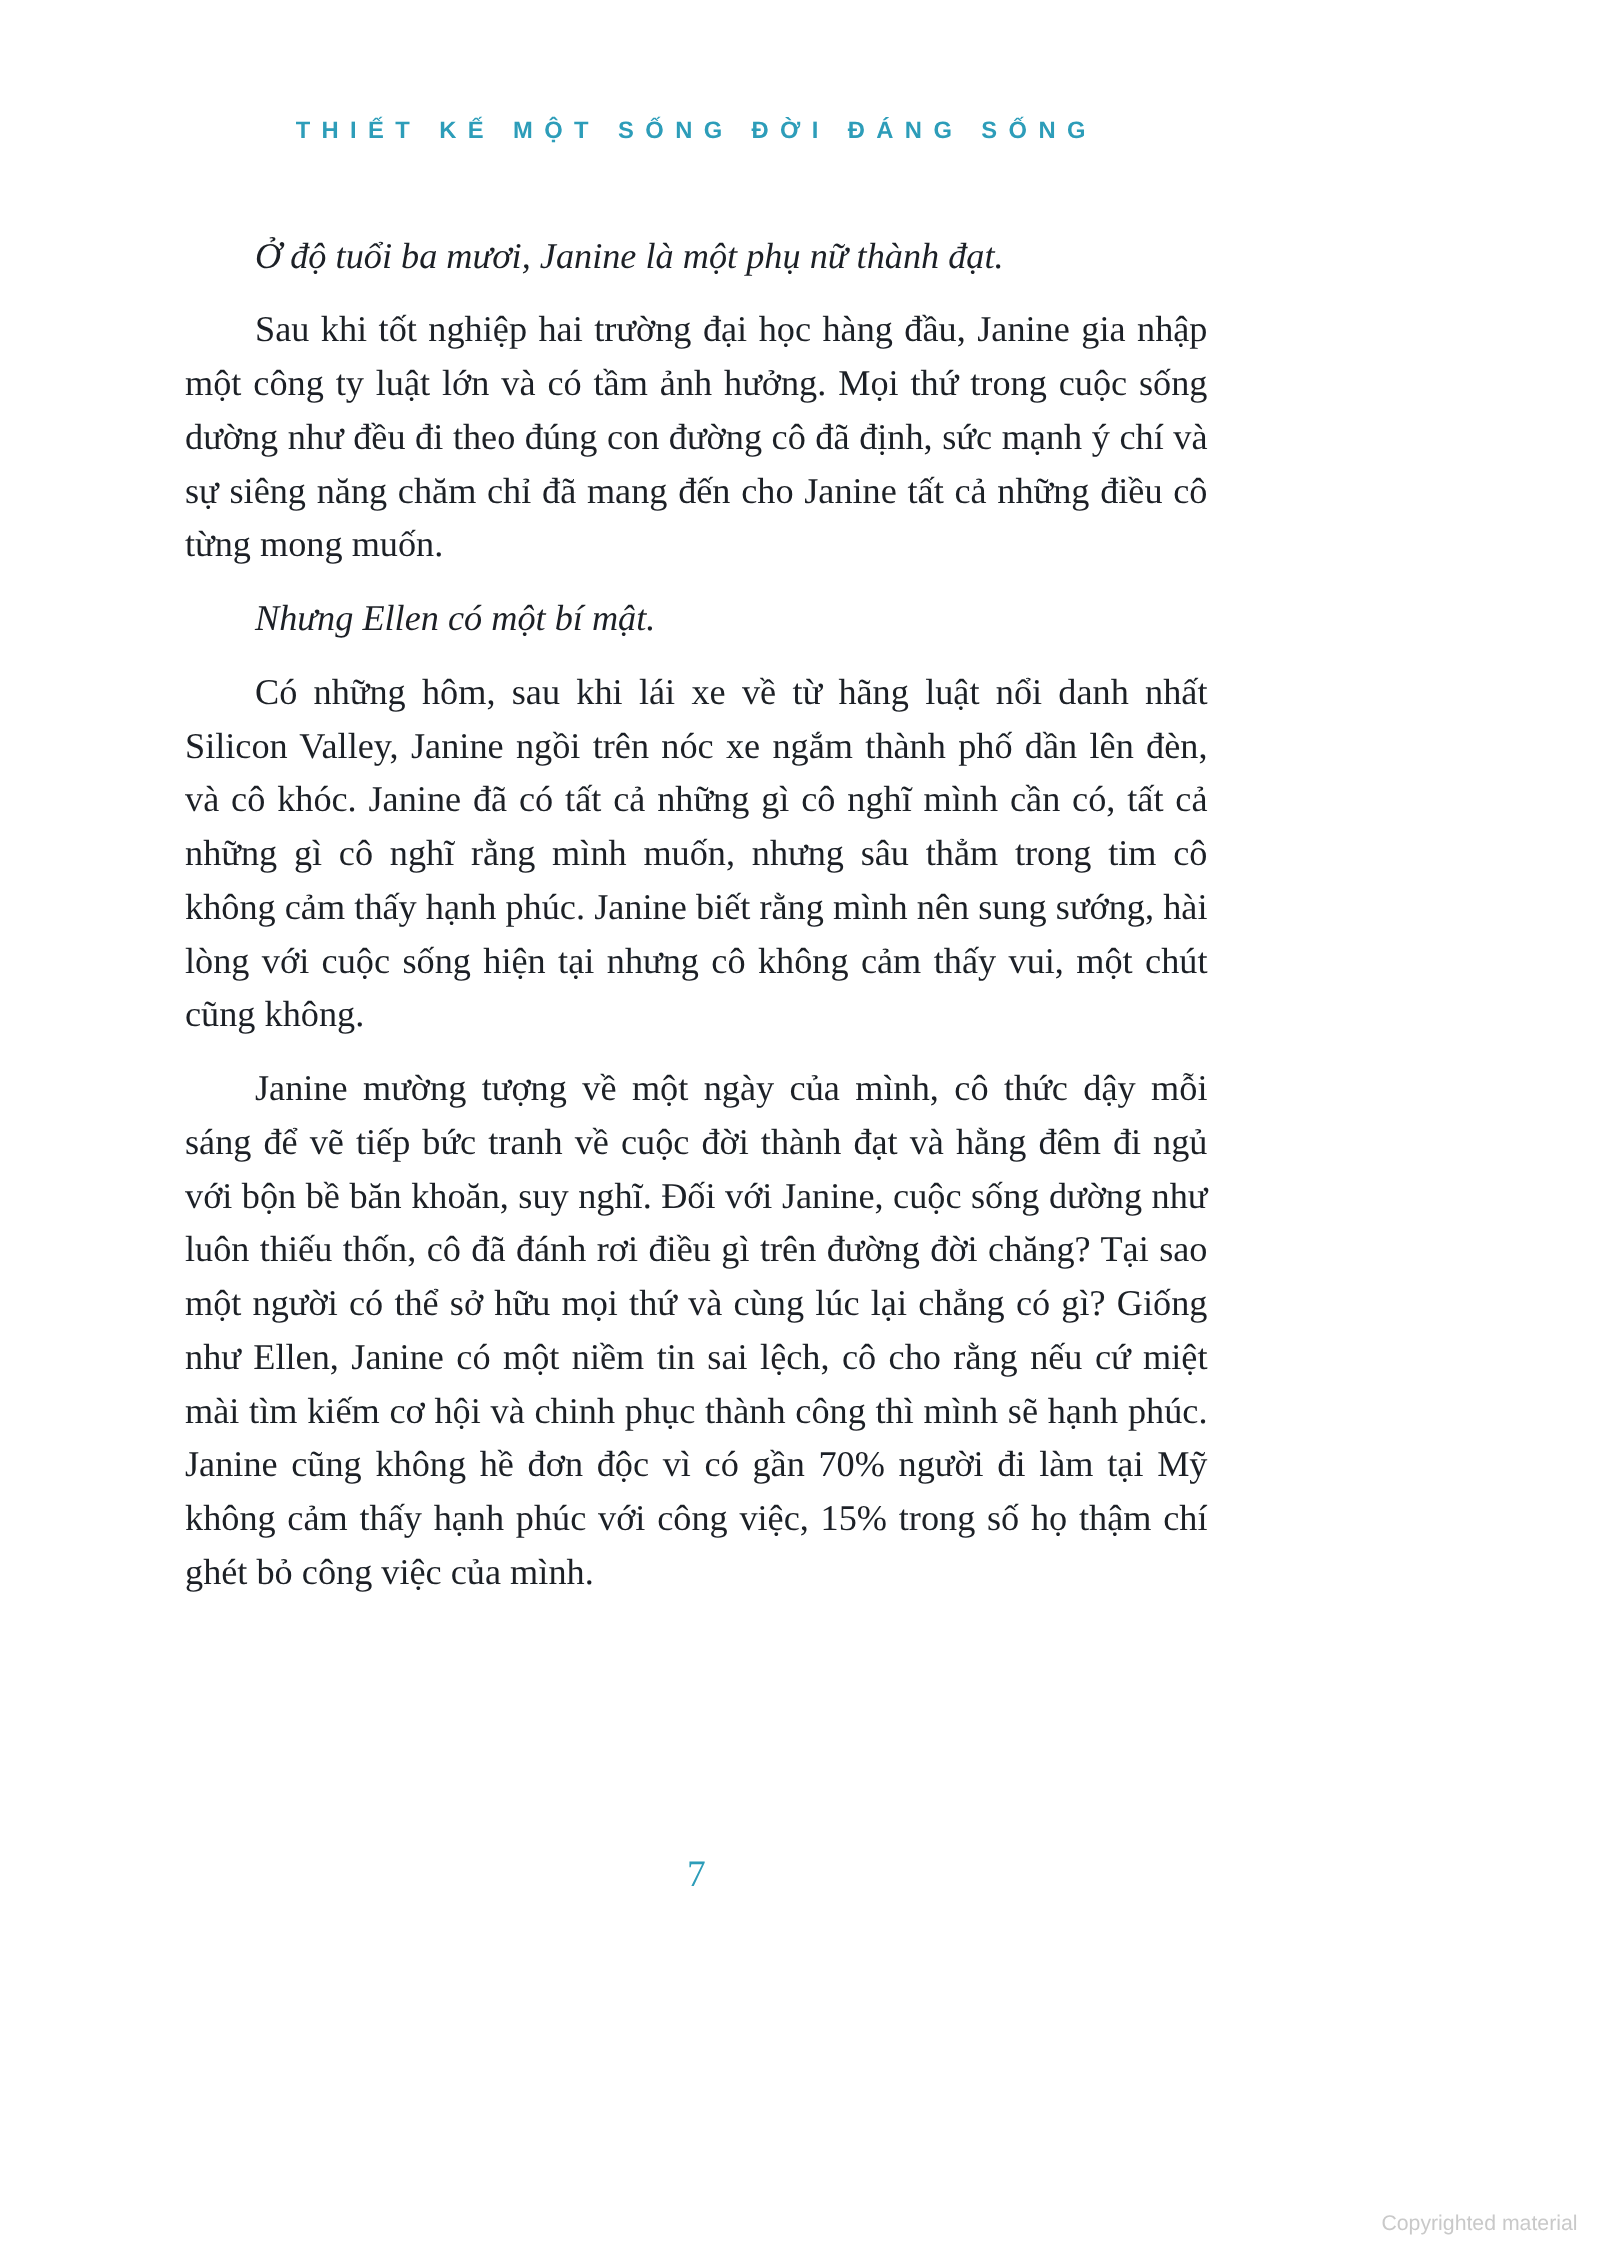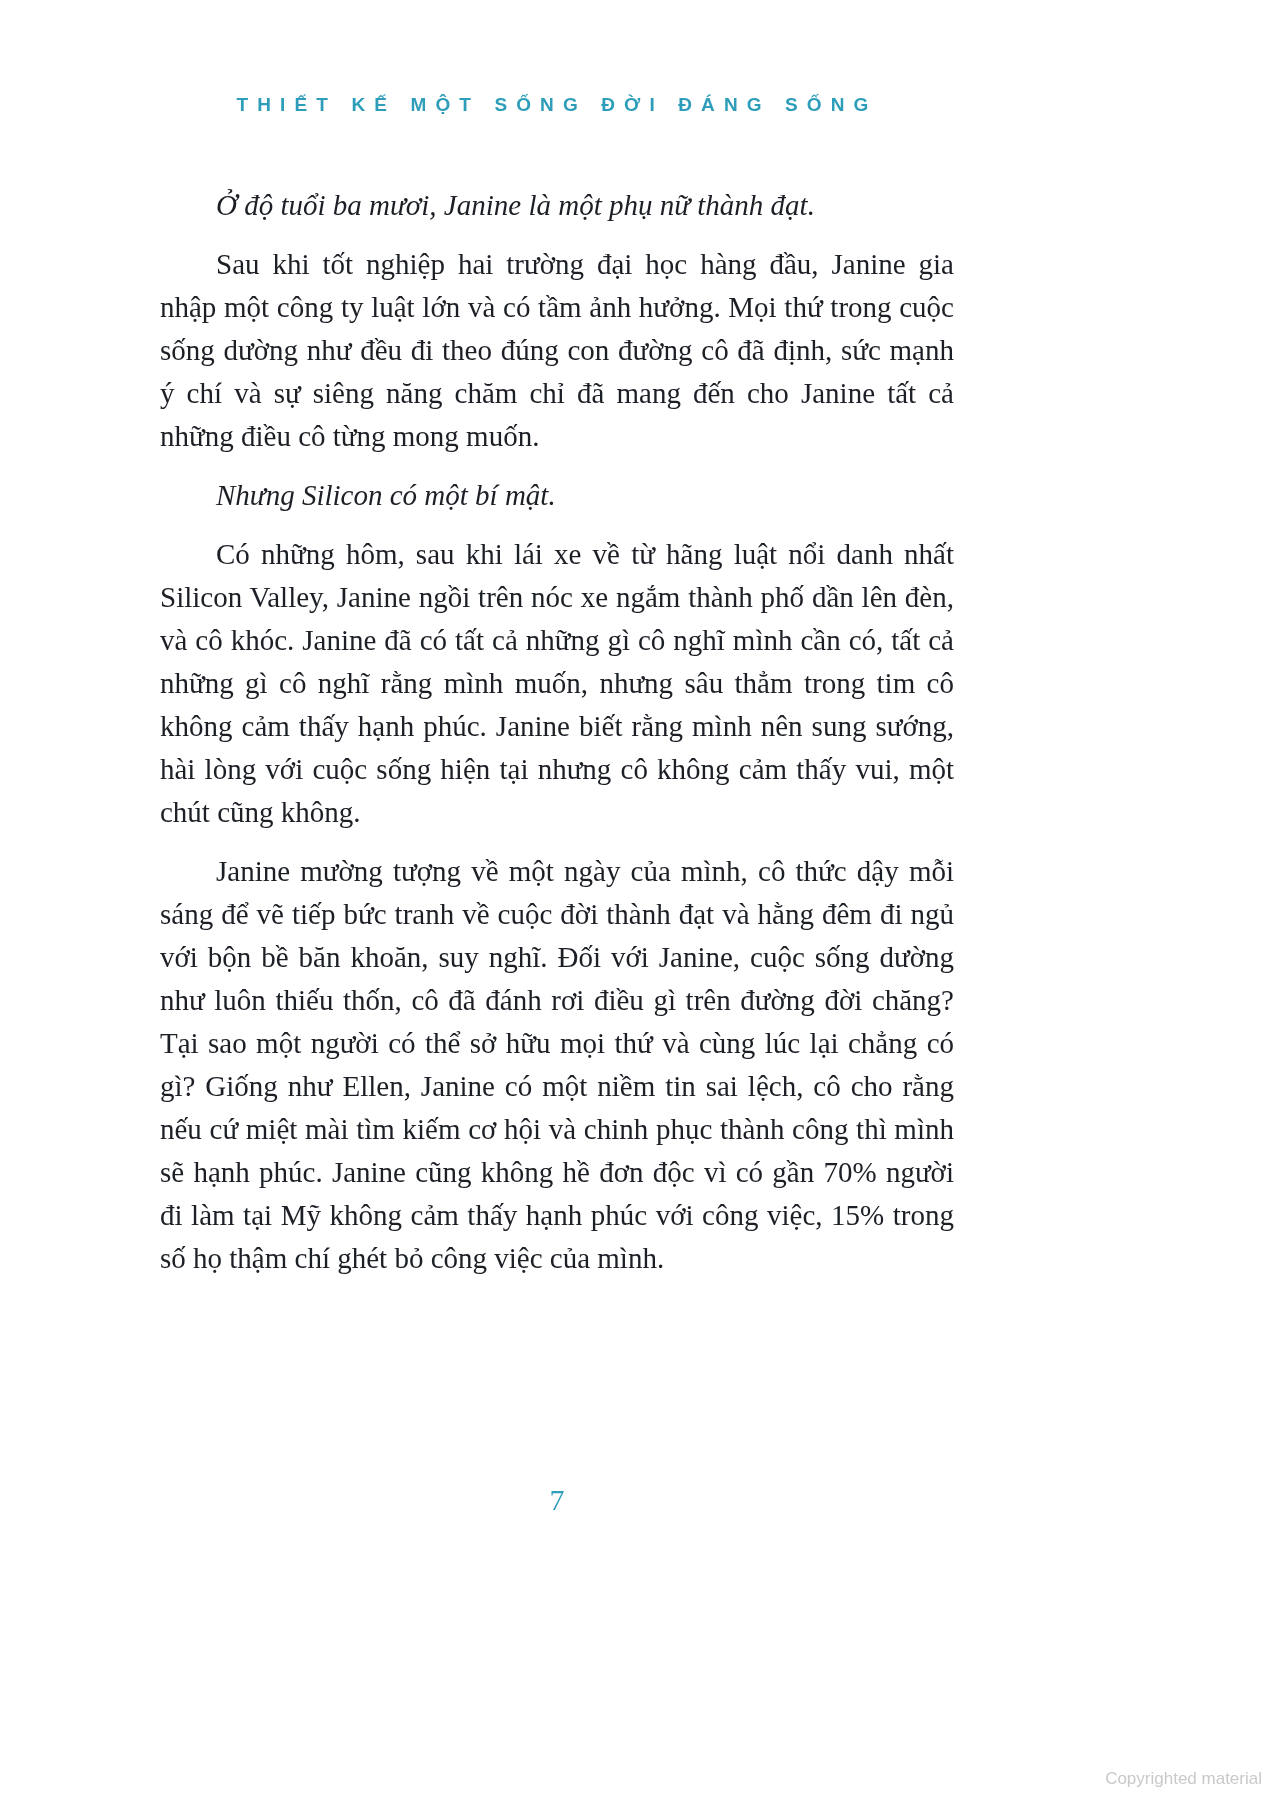--- a/index.html
+++ b/index.html
@@ -28,21 +28,21 @@
     font-size: 19px;
     font-weight: 700;
     letter-spacing: 0.48em;
     color: #2d9db9;
     white-space: nowrap;
   }
   .body-text {
     margin-top: 68px;
   }
   .body-text p {
-    margin: 12px;
+    margin: 0;
     font-size: 29px;
     line-height: 43px;
     color: #1c2026;
     text-align: justify;
     text-indent: 56px;
   }
   .body-text p + p {
     margin-top: 16px;
   }
   .body-text p.italic {
@@ -70,21 +70,21 @@
 </head>
 <body>
 
 <div class="page">
 
   <div class="running-header">THIẾT KẾ MỘT SỐNG ĐỜI ĐÁNG SỐNG</div>
 
   <div class="body-text">
     <p class="italic">Ở độ tuổi ba mươi, Janine là một phụ nữ thành đạt.</p>
     <p>Sau khi tốt nghiệp hai trường đại học hàng đầu, Janine gia nhập một công ty luật lớn và có tầm ảnh hưởng. Mọi thứ trong cuộc sống dường như đều đi theo đúng con đường cô đã định, sức mạnh ý chí và sự siêng năng chăm chỉ đã mang đến cho Janine tất cả những điều cô từng mong muốn.</p>
-    <p class="italic">Nhưng Silicon có một bí mật.</p>
+    <p class="italic">Nhưng Ellen có một bí mật.</p>
     <p>Có những hôm, sau khi lái xe về từ hãng luật nổi danh nhất Silicon Valley, Janine ngồi trên nóc xe ngắm thành phố dần lên đèn, và cô khóc. Janine đã có tất cả những gì cô nghĩ mình cần có, tất cả những gì cô nghĩ rằng mình muốn, nhưng sâu thẳm trong tim cô không cảm thấy hạnh phúc. Janine biết rằng mình nên sung sướng, hài lòng với cuộc sống hiện tại nhưng cô không cảm thấy vui, một chút cũng không.</p>
     <p>Janine mường tượng về một ngày của mình, cô thức dậy mỗi sáng để vẽ tiếp bức tranh về cuộc đời thành đạt và hằng đêm đi ngủ với bộn bề băn khoăn, suy nghĩ. Đối với Janine, cuộc sống dường như luôn thiếu thốn, cô đã đánh rơi điều gì trên đường đời chăng? Tại sao một người có thể sở hữu mọi thứ và cùng lúc lại chẳng có gì? Giống như Ellen, Janine có một niềm tin sai lệch, cô cho rằng nếu cứ miệt mài tìm kiếm cơ hội và chinh phục thành công thì mình sẽ hạnh phúc. Janine cũng không hề đơn độc vì có gần 70% người đi làm tại Mỹ không cảm thấy hạnh phúc với công việc, 15% trong số họ thậm chí ghét bỏ công việc của mình.</p>
   </div>
 
   <div class="page-number">7</div>
 
 </div>
 
 <div class="watermark">Copyrighted material</div>
 

